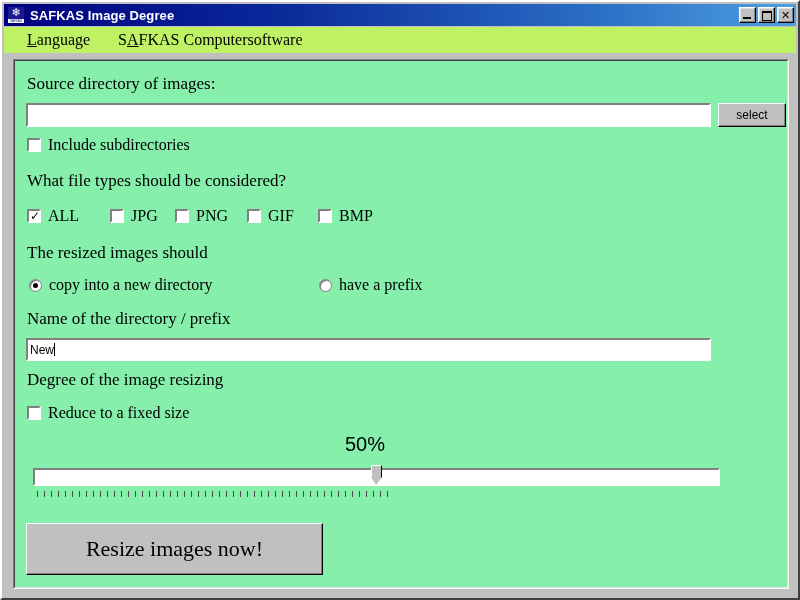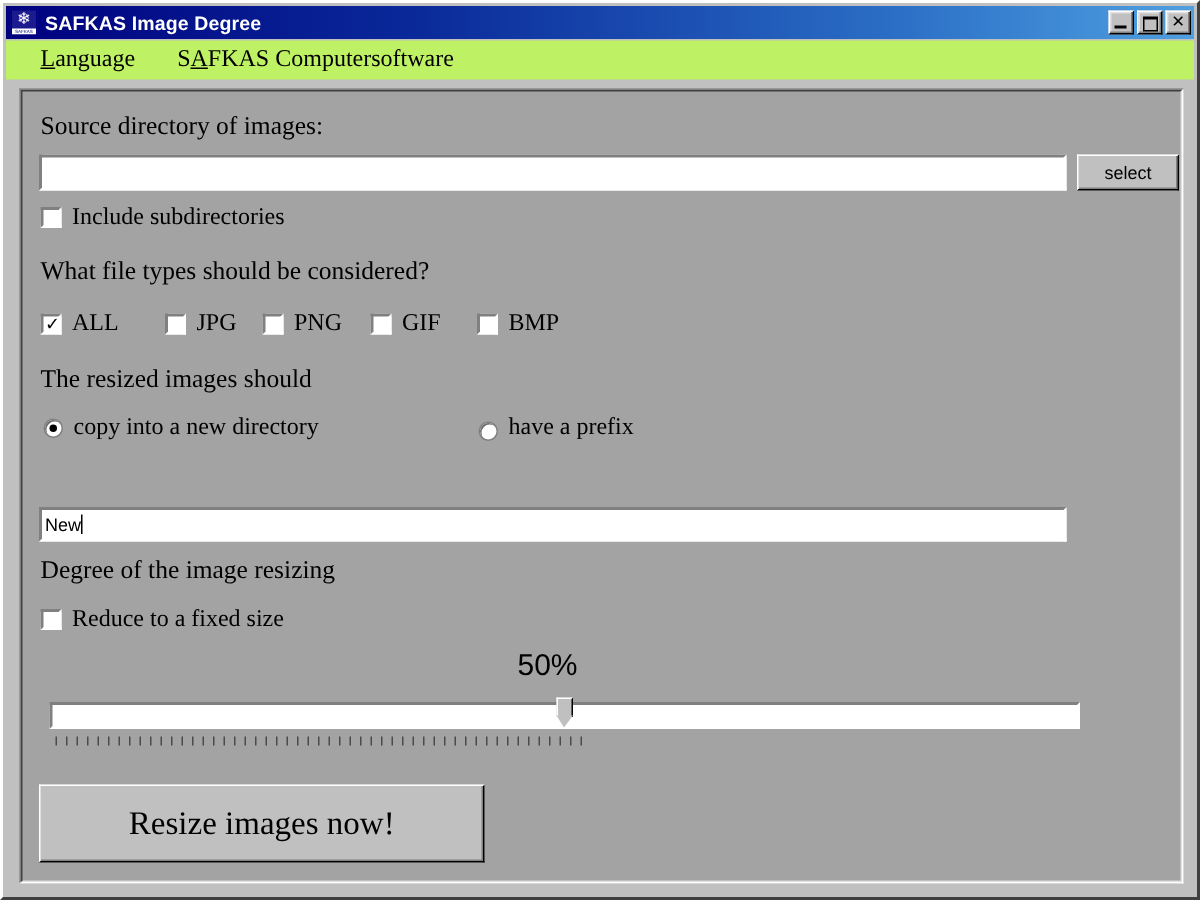--- a/index.html
+++ b/index.html
@@ -110,21 +110,21 @@
     cursor: default;
     white-space: nowrap;
   }
   .menu-item:first-child { margin-left: 14px; }
   .menu-item u { text-decoration: underline; }
 
   
   #panel {
     position: absolute; left: 11px; top: 57px;
     width: 776px; height: 530px;
-    background: #a3a3a3;
+    background: #86efac;
     box-sizing: border-box;
     border-left: 1px solid #808080;
     border-top: 1px solid #808080;
     border-right: 1px solid #ffffff;
     border-bottom: 1px solid #ffffff;
   }
   #panel-inner {
     position: absolute; left: 0; top: 0;
     width: 774px; height: 528px;
     box-sizing: border-box;
@@ -357,25 +357,26 @@
       </div>
 
       <div class="abs lbl" style="left:12px; top:183px;">The resized images should</div>
 
       <div class="abs rbrow" style="left:14px; top:215px;">
         <span class="rbox">
             <span class="dot"></span>
           </span>
         <span class="rblabel">copy into a new directory</span>
       </div>
-      <div class="abs rbrow" style="left:304px; top:215px;align-items:flex-end;">
+      <div class="abs rbrow" style="left:304px; top:215px;">
         <span class="rbox"></span>
         <span class="rblabel">have a prefix</span>
       </div>
 
+      <div class="abs lbl" style="left:12px; top:249px;">Name of the directory / prefix</div>
 
       <div class="abs tfield" style="left:11px; top:277px; width:685px; height:23px;">
         <span>New</span>
           <span class="caret"></span>
       </div>
 
       <div class="abs lbl" style="left:12px; top:310px;text-align:right;">Degree of the image resizing</div>
 
       <div class="abs cbrow" style="left:12px; top:343px;">
         <span class="cbox"></span>

